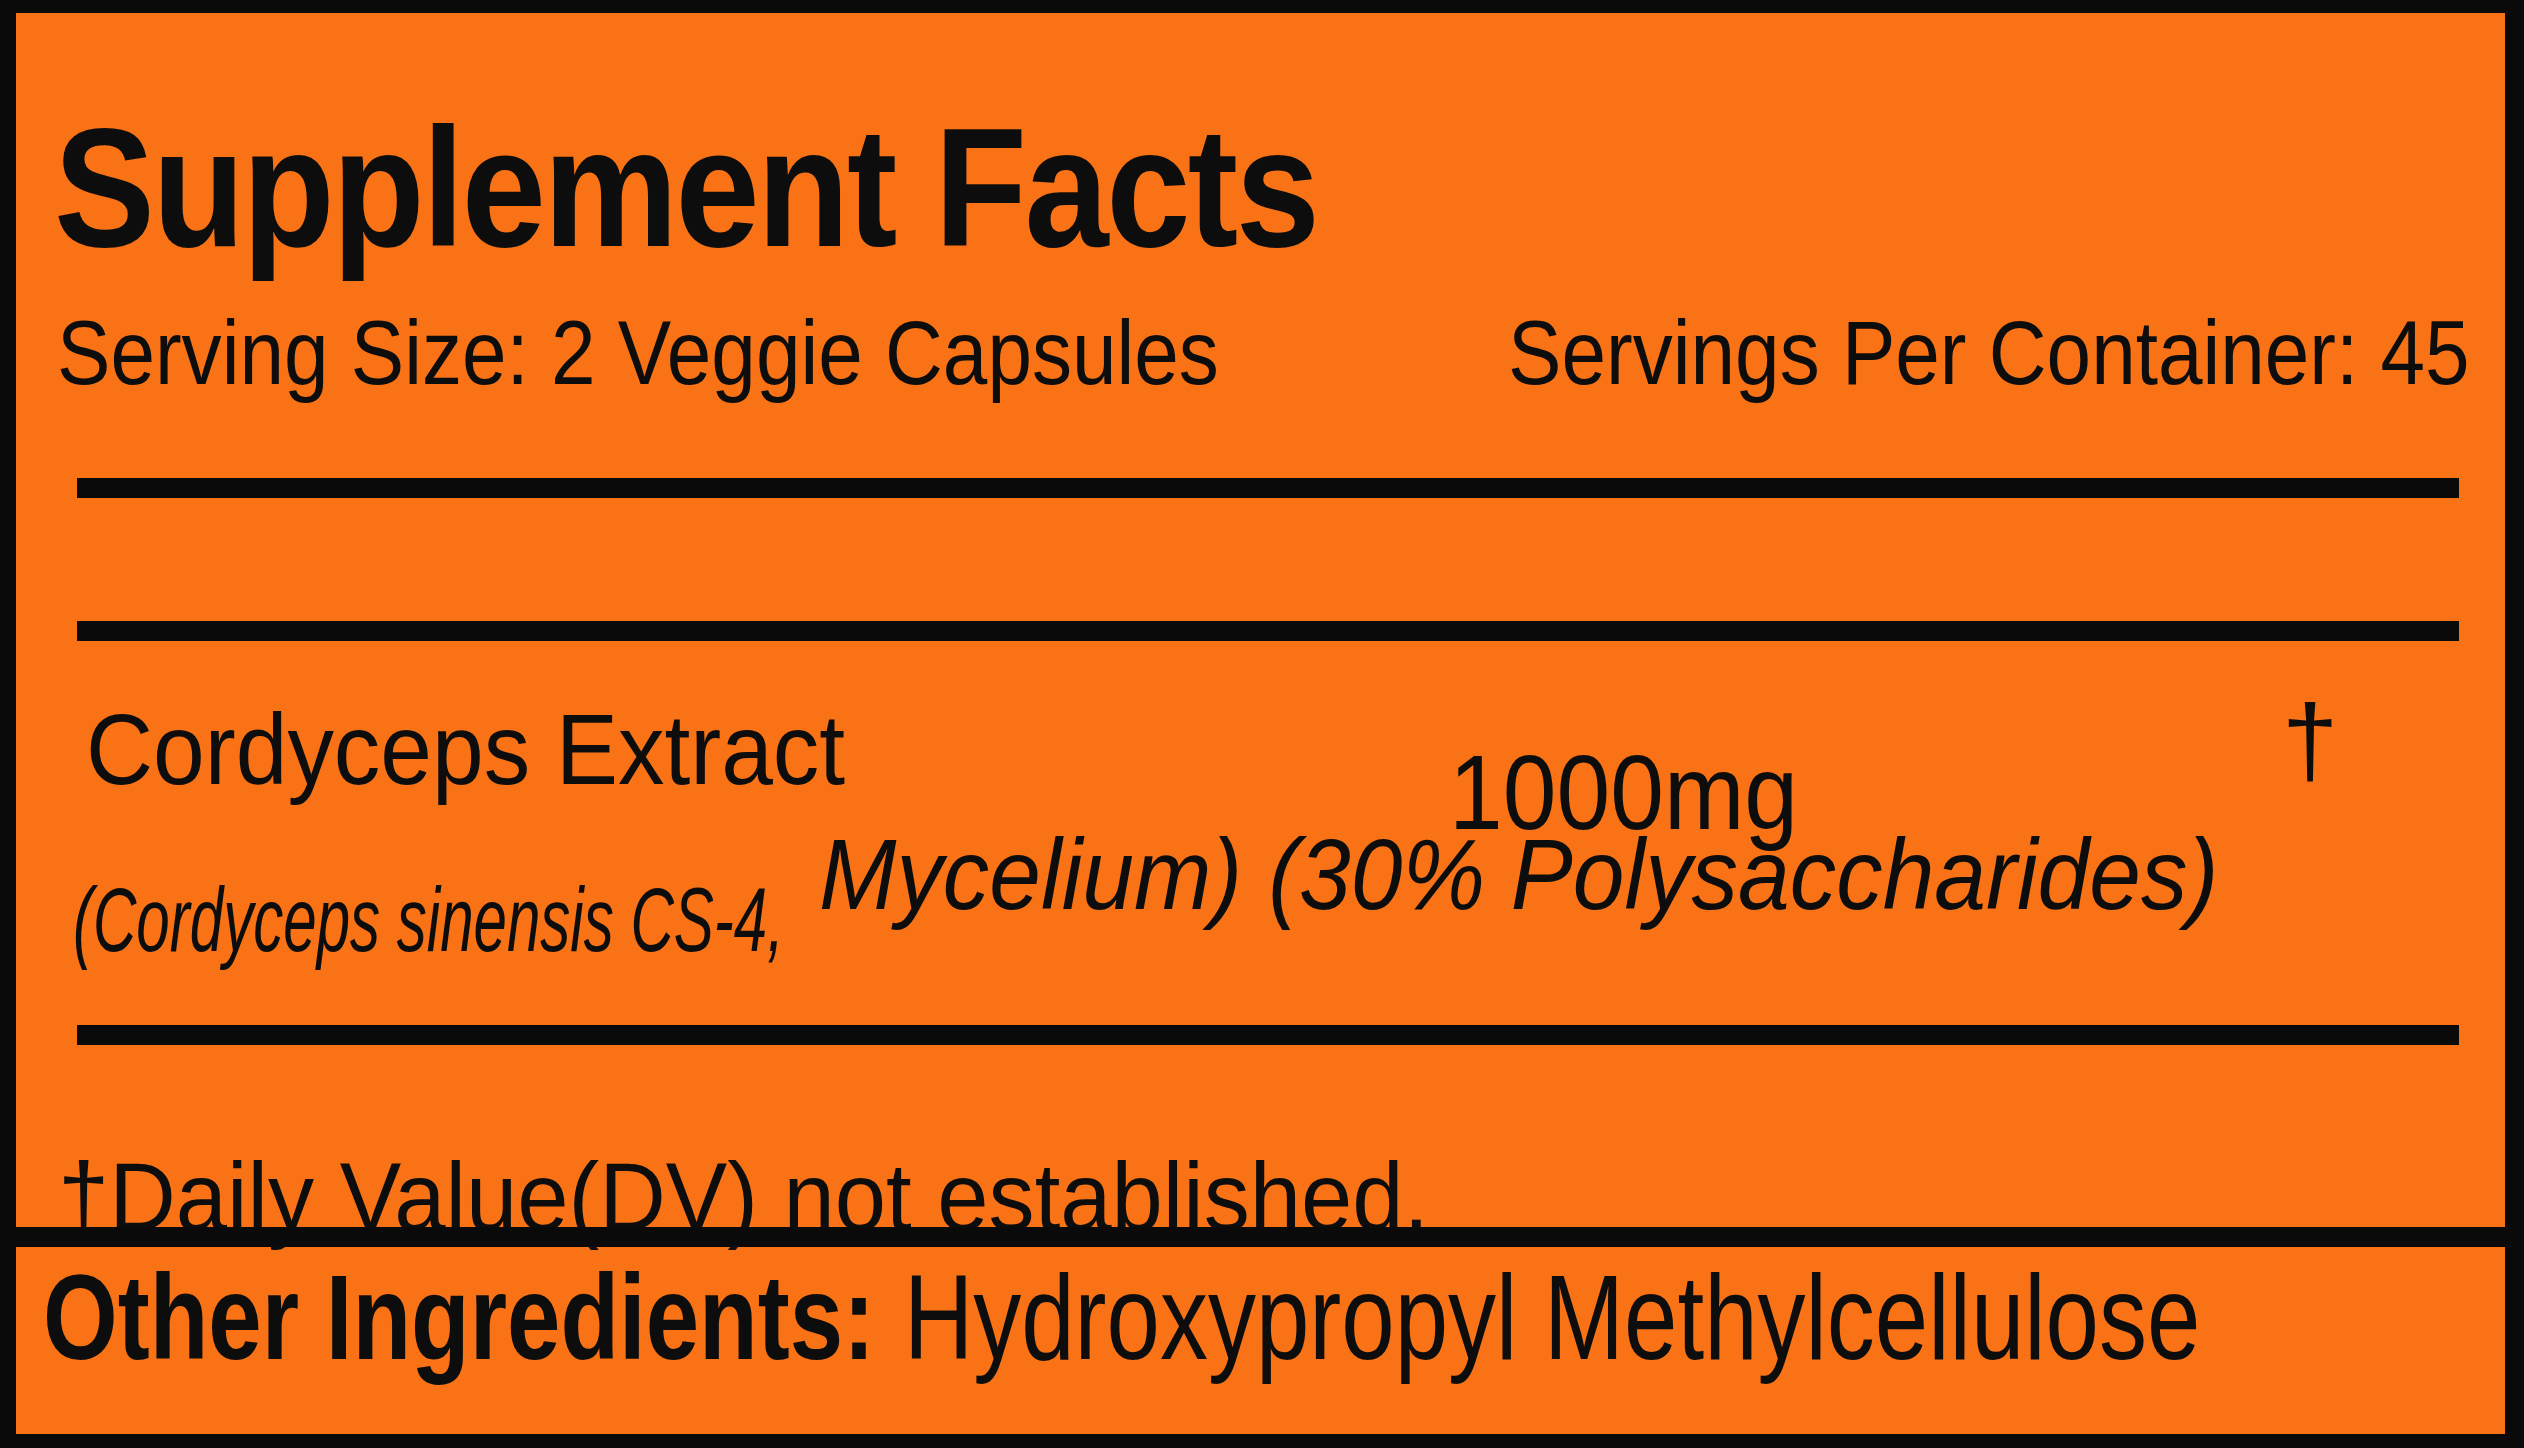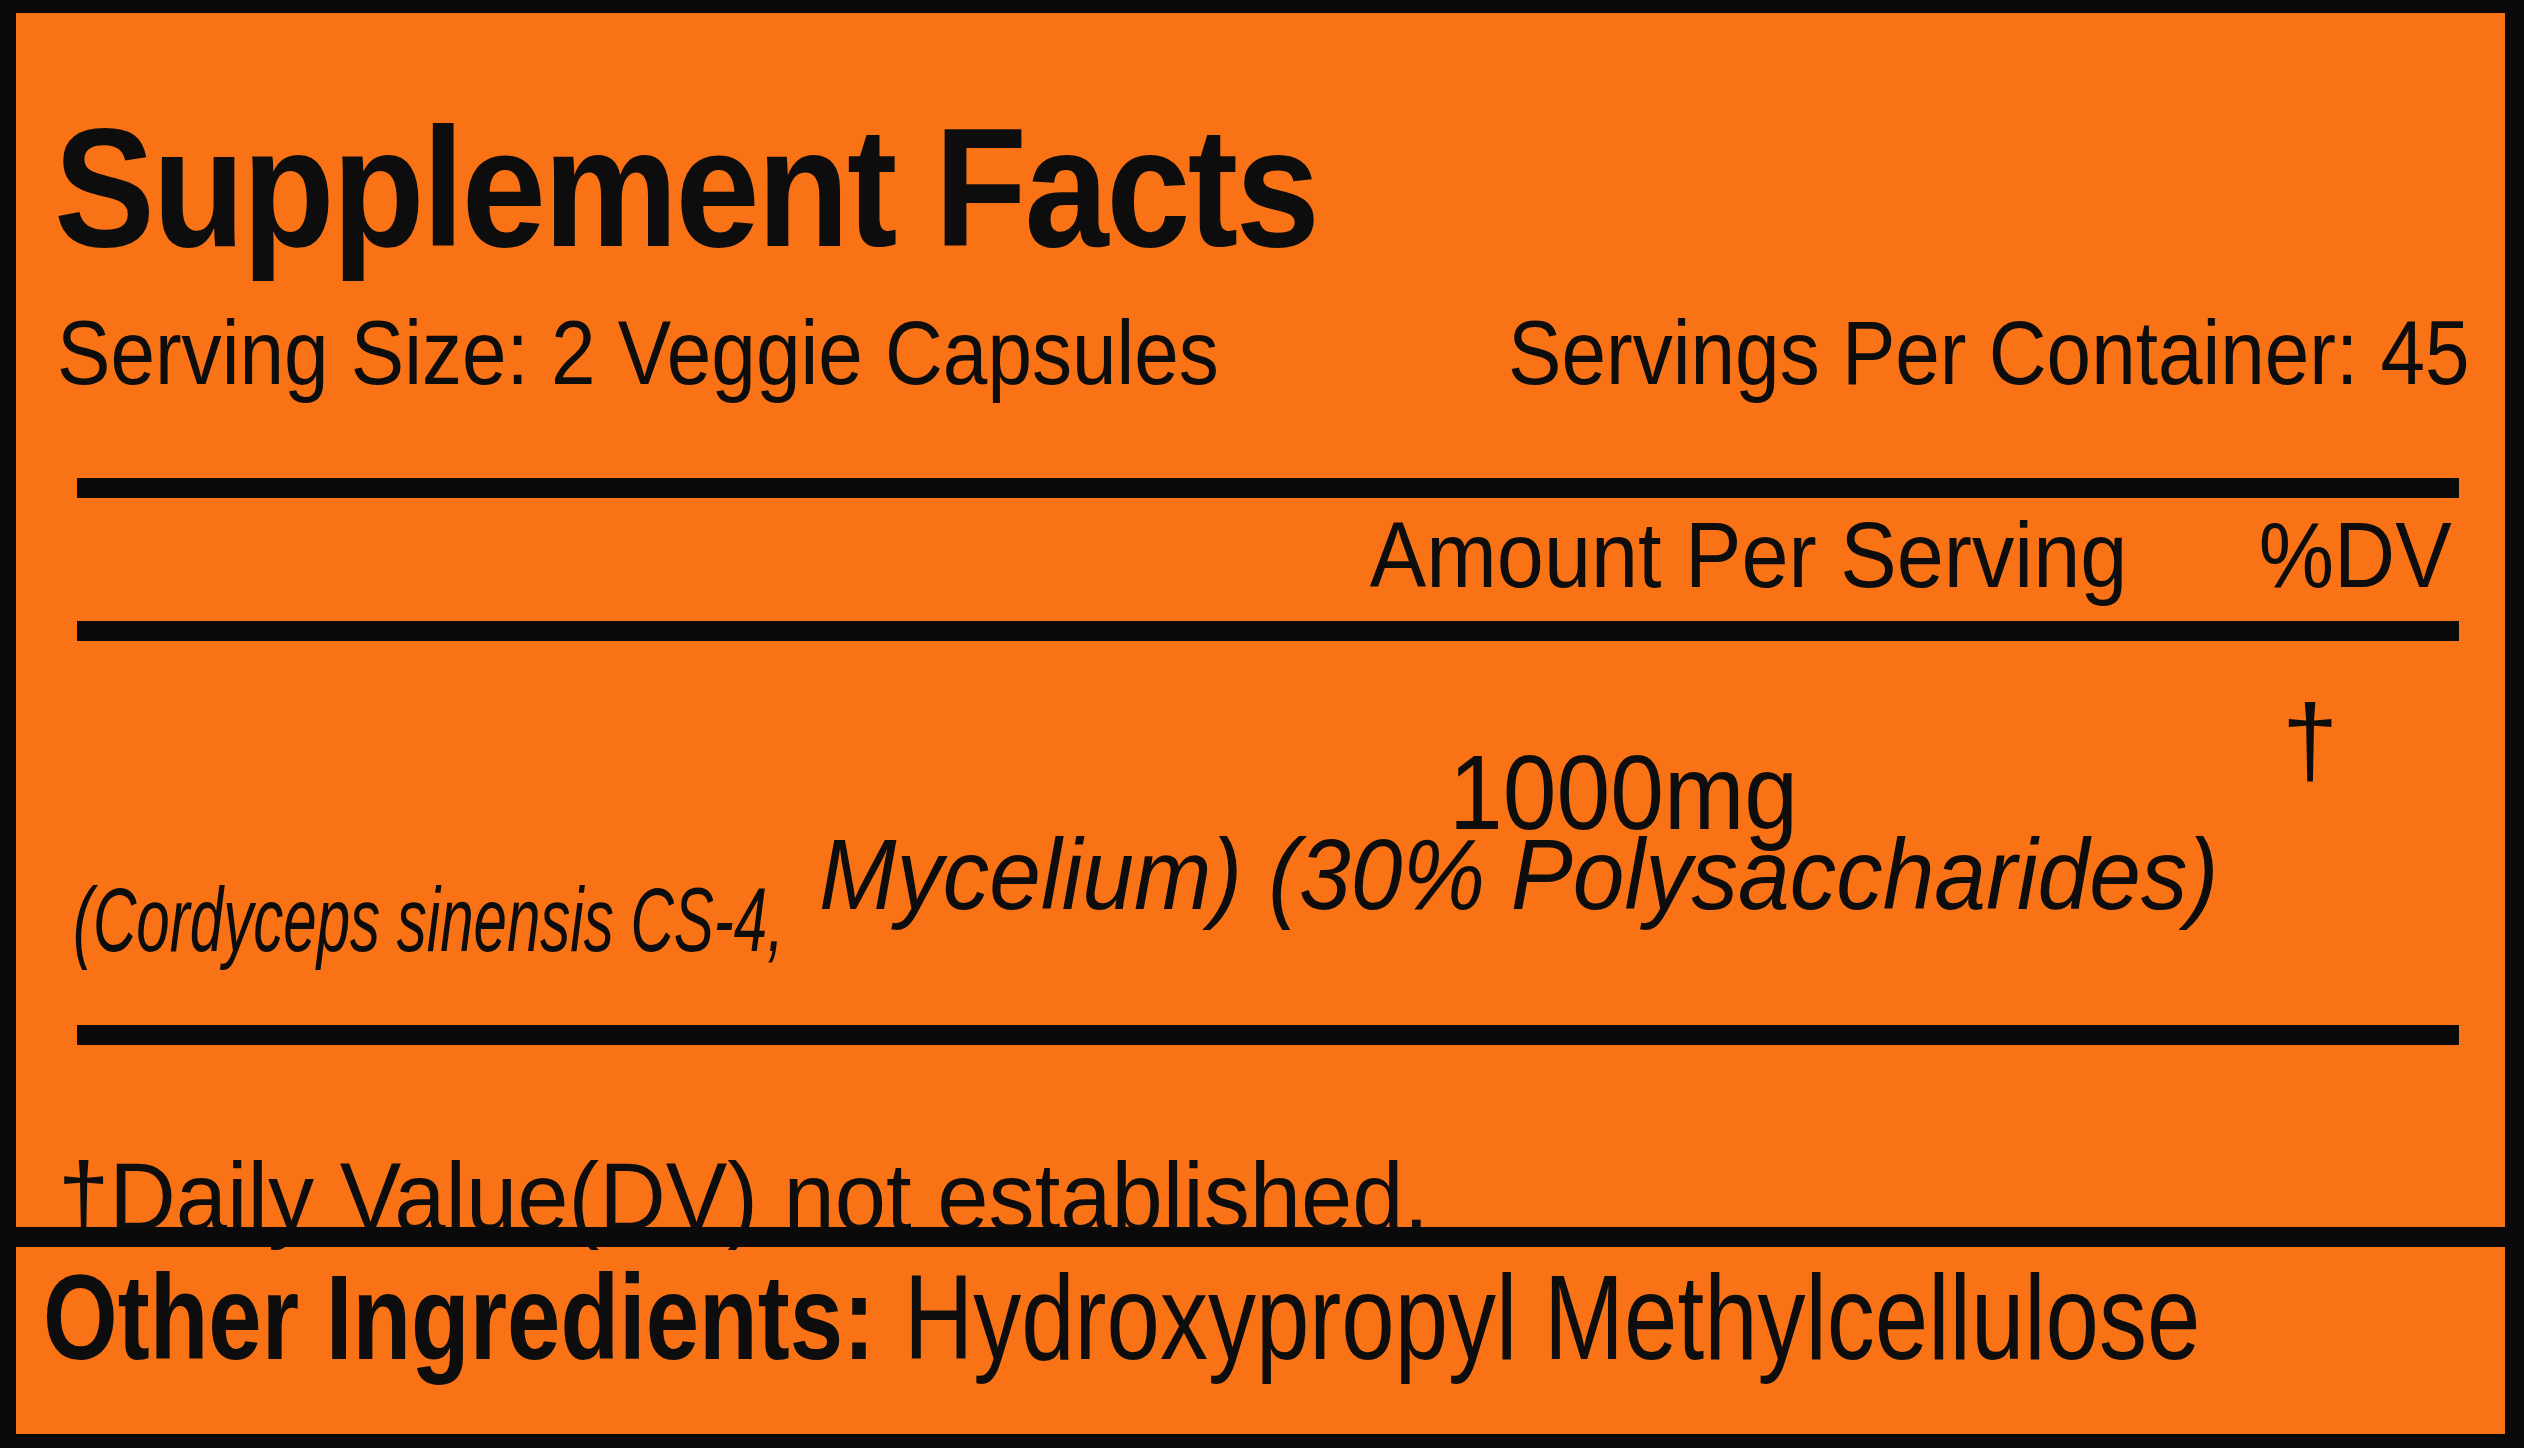--- a/index.html
+++ b/index.html
@@ -53,27 +53,26 @@
     <span class="cxL sx90">Supplement Facts</span>
   </div>
 
   <div class="abs serving-row">
     <span class="cxL sx88">Serving Size: 2 Veggie Capsules</span>
     <span class="cxR sx88">Servings Per Container: 45</span>
   </div>
 
   <div class="abs rule rule-1"></div>
 
-  <div class="abs amount-row">
-    <span class="cxR sx92">Amount Per Serving</span>
-    <span class="cxR sx92">%DV</span>
-  </div>
 
   <div class="abs rule rule-2"></div>
 
+  <div class="abs ing-name">
+    <span class="cxL sx92">Cordyceps Extract</span>
+  </div>
   <div class="abs ing-amount">
     <span class="cxL sx92">1000mg</span>
   </div>
   <div class="abs ing-dv">†</div>
 
   <div class="abs ing-sub-italic">
     <span class="cxL sx66">(Cordyceps sinensis CS-4,</span>
   </div>
   <div class="abs ing-sub-rest">
     <span class="cxL sx92">Mycelium) (30% Polysaccharides)</span>

